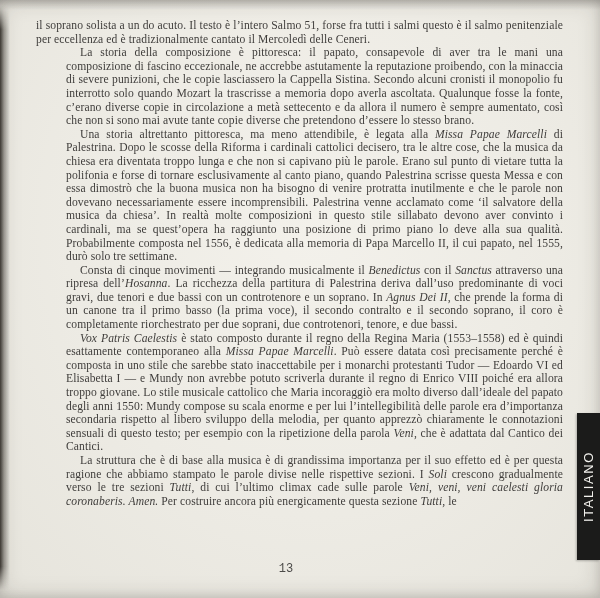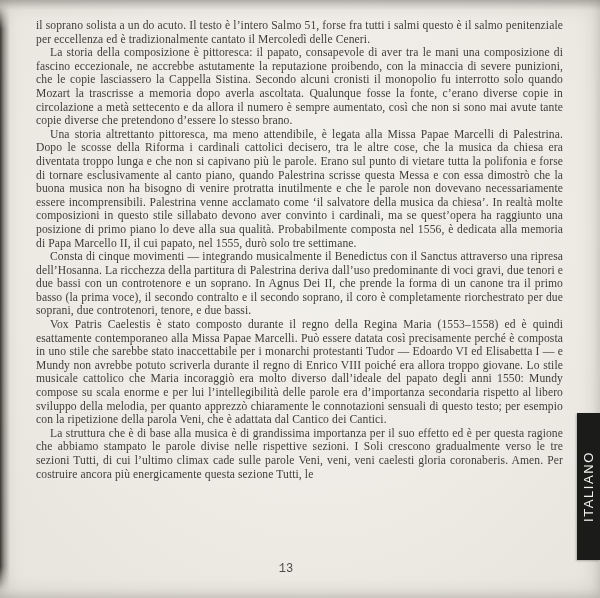--- a/index.html
+++ b/index.html
@@ -34,22 +34,22 @@
     width: 527px;
     font-size: 11.6px;
     line-height: 13.6px;
     color: #3f3d3b;
     letter-spacing: 0.1px;
   }
   .text-block p {
     margin: 0;
     text-align: justify;
   }
-  .text-block p.indent { text-indent: 14px; }
-  .text-block .it { }
+  .text-block p.indent { text-indent: 14px; margin-left: 30px; }
+  .text-block .it { font-style: italic; }
   .language-tab {
     position: absolute;
     right: 0;
     top: 413px;
     width: 23px;
     height: 147px;
     background: #1b1b1a;
     display: flex;
     align-items: center;
     justify-content: center;

